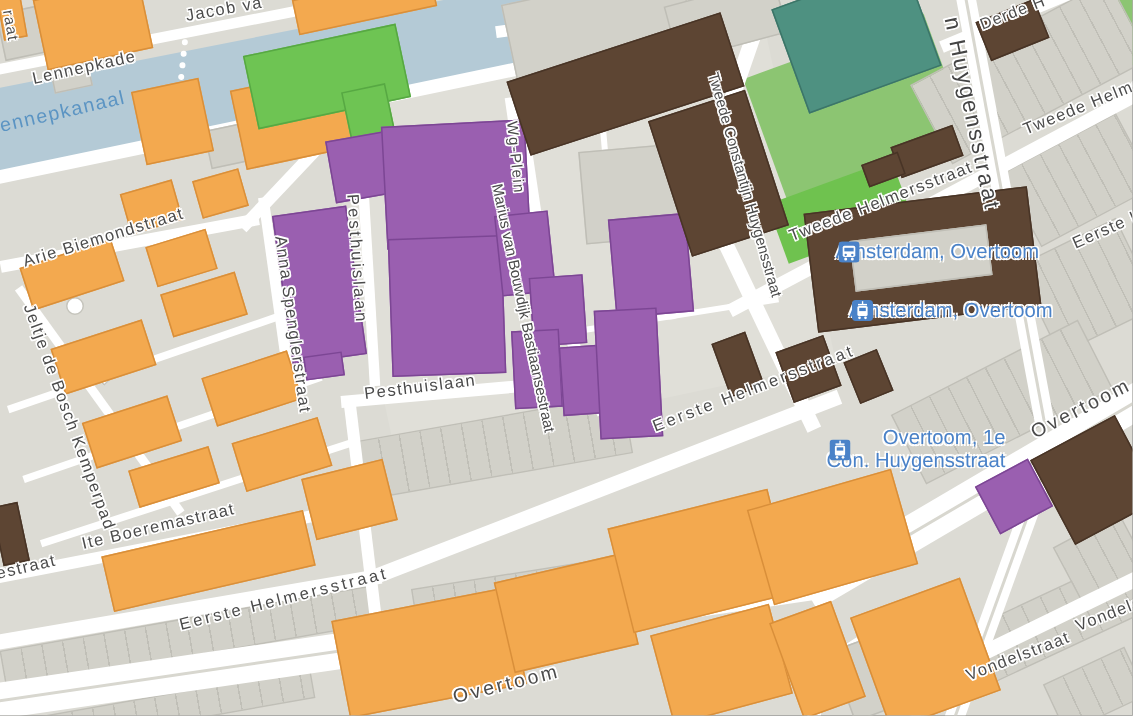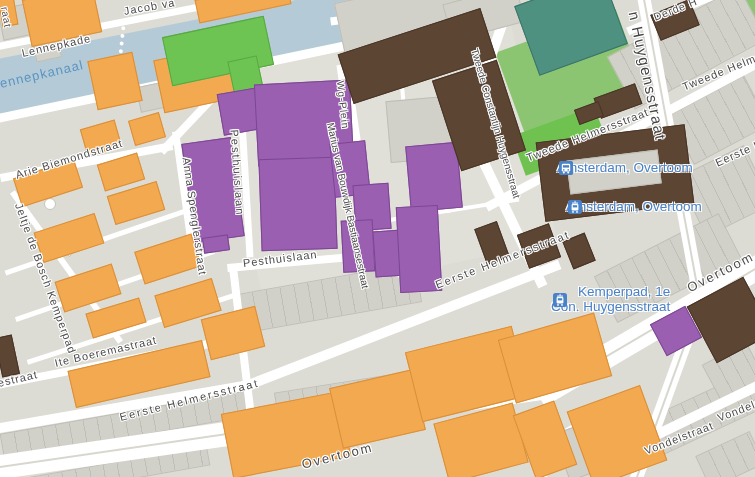--- a/index.html
+++ b/index.html
@@ -231,21 +231,21 @@
       <rect x="4" y="2.6" width="6" height="1" fill="#fff"></rect>
       <rect x="3.6" y="4" width="6.8" height="6.6" rx="1" fill="#fff"></rect>
       <rect x="4.8" y="5.2" width="4.4" height="2.2" fill="#4a82c8"></rect>
       <circle cx="5" cy="11.9" r="0.9" fill="#fff"></circle>
         <circle cx="9" cy="11.9" r="0.9" fill="#fff"></circle>
     </svg>
   </div>
 
   <div class="tstop" style="left:551px;top:285px;">
     <span class="txt2" style="position:static;">
-      <span style="position:static;display:block;">Kemperpad, 1e</span>
+      <span style="position:static;display:block;">Overtoom, 1e</span>
       <span style="position:static;display:block;">Con. Huygensstraat</span>
     </span>
     <svg class="ticon" viewBox="0 0 14 14">
       <rect width="14" height="14" rx="2.5" fill="#4a82c8"></rect>
       <rect x="6.6" y="0.8" width="0.9" height="2.2" fill="#fff"></rect>
       <rect x="4" y="2.6" width="6" height="1" fill="#fff"></rect>
       <rect x="3.6" y="4" width="6.8" height="6.6" rx="1" fill="#fff"></rect>
       <rect x="4.8" y="5.2" width="4.4" height="2.2" fill="#4a82c8"></rect>
       <circle cx="5" cy="11.9" r="0.9" fill="#fff"></circle>
         <circle cx="9" cy="11.9" r="0.9" fill="#fff"></circle>

